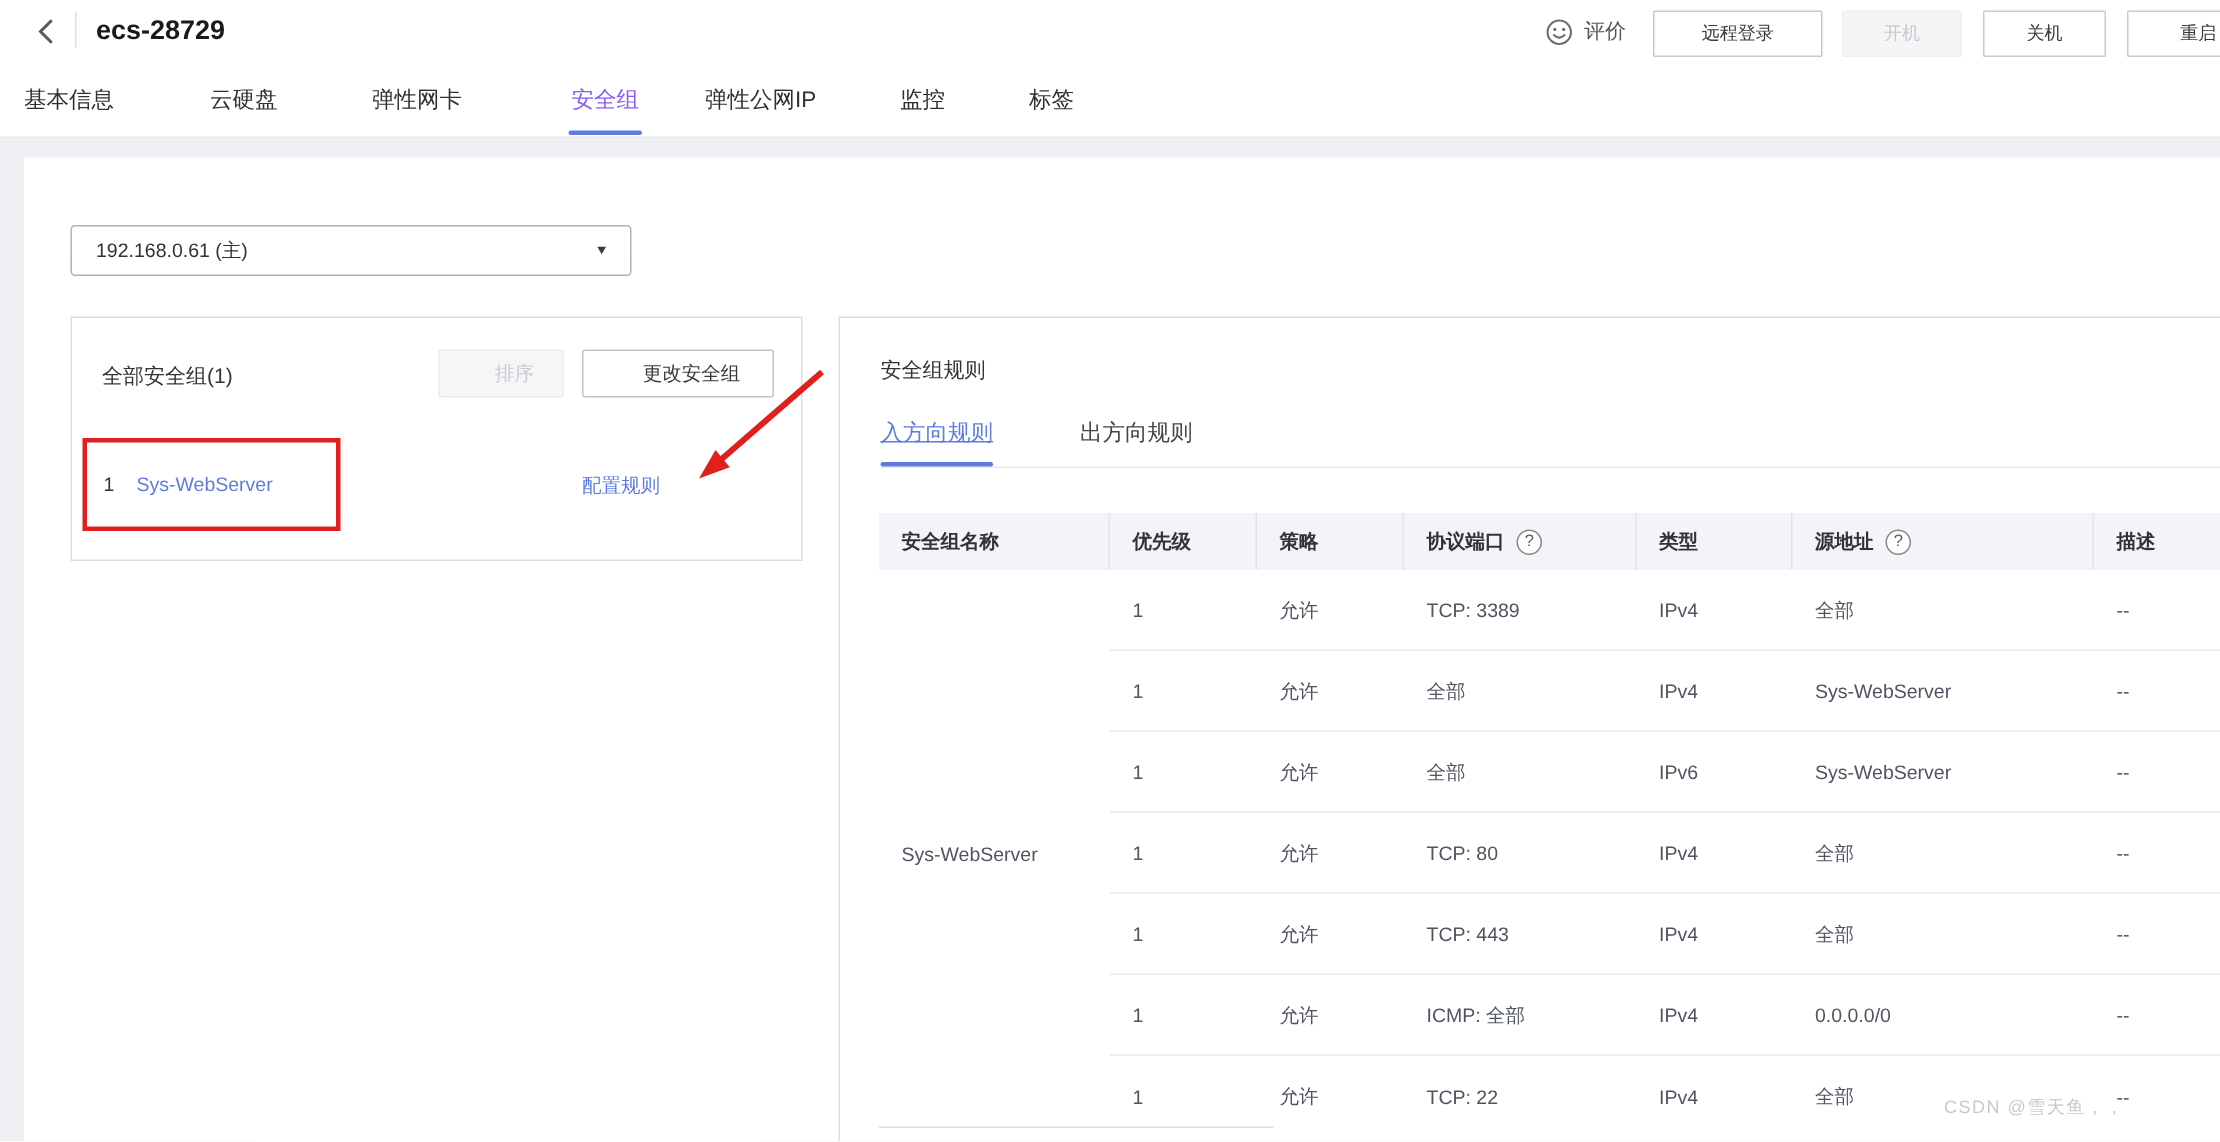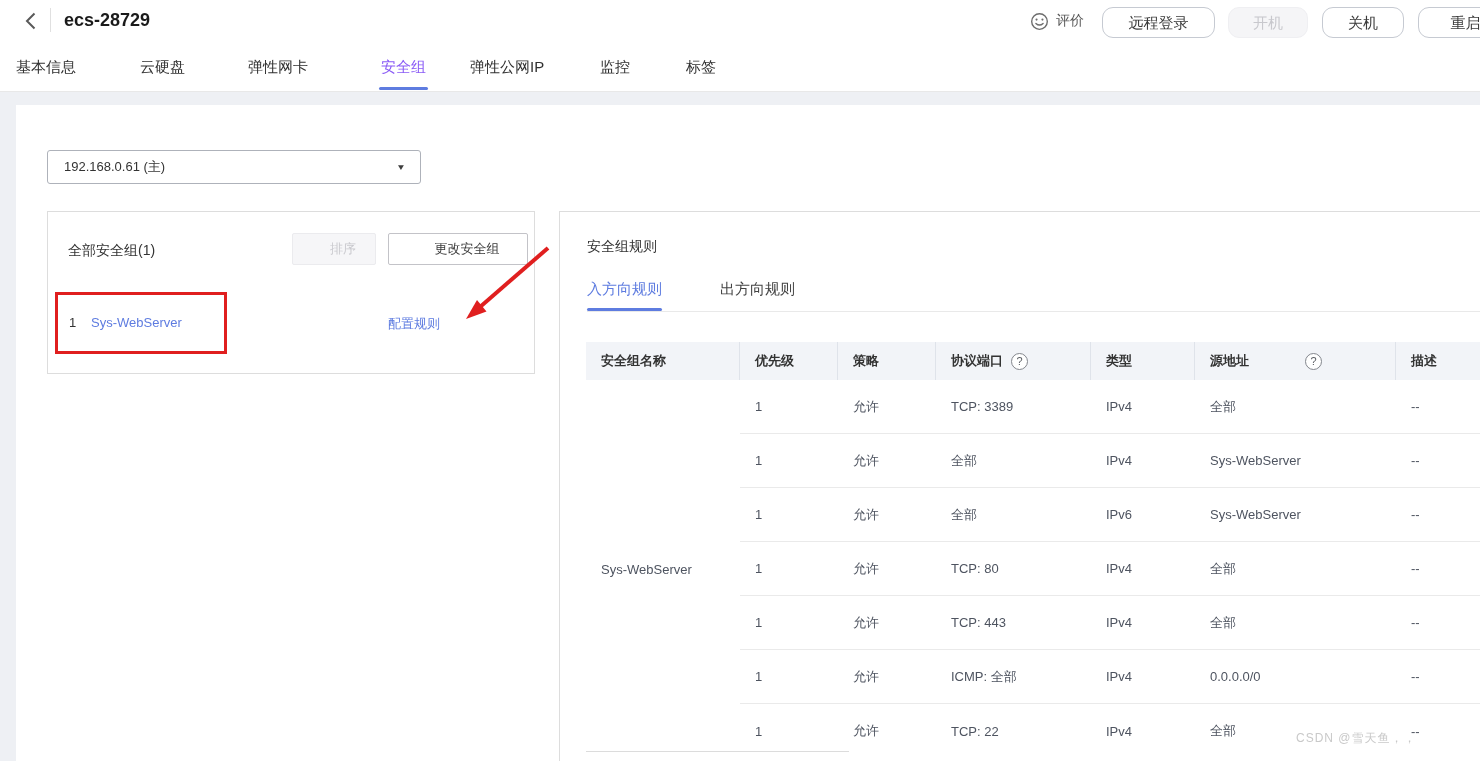--- a/index.html
+++ b/index.html
@@ -6,21 +6,21 @@
   html,body { background:#fff; }
   body { font-family:"Liberation Sans","DejaVu Sans",sans-serif; color:#333; }
   .screen { position:relative; width:1480px; height:761px; overflow:hidden; background:#eef0f4; }
 
   
   .topbar { position:absolute; left:0; top:0; width:1480px; height:92px; background:#fff; border-bottom:1px solid #e8e8e8; z-index:5; }
   .back-btn { position:absolute; left:18px; top:9px; width:24px; height:24px; display:flex; align-items:center; justify-content:center; cursor:pointer; }
   .title-divider { position:absolute; left:50px; top:8px; width:1px; height:24px; background:#e0e0e0; }
   .page-title { position:absolute; left:64px; top:8px; font-size:18px; font-weight:700; color:#1a1a1a; line-height:24px; }
   .feedback { position:absolute; left:1030px; top:10px; height:22px; display:flex; align-items:center; gap:7px; font-size:14px; color:#595959; cursor:pointer; }
-  .hbtn { position:absolute; top:7px; height:31px; background:#fff; border:1px solid #c6cad2; border-radius:11px; font-size:15px; color:#3a3a3a; text-align:center; line-height:29px; cursor:pointer; font-family:inherit; }
+  .hbtn { position:absolute; top:7px; height:31px; background:#fff; border:1px solid #c6cad2; border-radius:1px; font-size:12px; color:#3a3a3a; text-align:center; line-height:29px; cursor:pointer; font-family:inherit; }
   .hbtn.disabled { background:#f5f5f7; border-color:#efeff2; color:#c8c8cd; cursor:default; }
   .btn-remote { left:1102px; width:113px; }
   .btn-poweron { left:1228px; width:80px; }
   .btn-shutdown { left:1322px; width:82px; }
   .btn-restart { left:1418px; width:95px; }
 
   
   .tab { position:absolute; top:45px; height:46px; line-height:44px; font-size:15px; color:#303030; cursor:pointer; }
   .tab.active { color:#8b5cf6;margin-left:21px; }
   .tab.active::after { content:""; position:absolute; left:-2px; right:-2px; bottom:1px; height:3px; background:#5e7ce0; border-radius:2px; }
@@ -32,47 +32,47 @@
   .nic-caret { margin-left:auto; font-size:10px; color:#3d3d3d; transform:scaleY(.85); }
 
   .card { position:absolute; background:#fff; border:1px solid #ddd; }
   .left-card { left:31px; top:106px; width:488px; height:163px; }
   .right-card { left:543px; top:106px; width:960px; height:720px; }
 
   
   .lc-title { position:absolute; left:20px; top:30px; font-size:14px; color:#333; }
   .sbtn { position:absolute; top:21px; height:32px; border-radius:2px; font-size:13px; text-align:center; line-height:30px; cursor:pointer; font-family:inherit;padding-left:18px; }
   .btn-sort { left:244px; width:84px; background:#f6f6f8; border:1px solid #ebebee; color:#c9c9ce; cursor:default; }
-  .btn-change { left:340px; width:140px; background:#fff; border:1px solid #c3c3c8; color:#3a3a3a;text-align:center; }
+  .btn-change { left:340px; width:128px; background:#fff; border:1px solid #c3c3c8; color:#3a3a3a;text-align:center; }
   .sg-row-index { position:absolute; left:21px; top:103px; font-size:13px; color:#333; }
   .sg-row-name { position:absolute; left:43px; top:103px; font-size:13px; color:#5e7ce0; cursor:pointer; }
   .sg-config-link { position:absolute; left:340px; top:103px; font-size:13px; color:#5e7ce0; cursor:pointer; }
 
   
   .rc-title { position:absolute; left:27px; top:26px; font-size:14px; color:#333; }
   .rtab { position:absolute; top:62px; height:37px; line-height:30px; font-size:15px; cursor:pointer; }
   .rtab-line { position:absolute; left:27px; top:99px; right:0; height:1px; background:#e9e9e9; }
   .rtab.active { color:#5e7ce0; }
   .rtab.active::after { content:""; position:absolute; left:0; right:0; bottom:0; height:3px; background:#5e7ce0; border-radius:2px; z-index:2; }
-  .rtab-in { left:27px; }
+  .rtab-in { left:27px;text-decoration:underline; }
   .rtab-out { left:160px; color:#444; }
 
   
   .rules-table { position:absolute; left:26px; top:130px; width:920px; font-size:13px; color:#4e5460; }
   .thead { display:flex; height:38px; background:#f2f4f8; align-items:stretch; }
   .th { display:flex; align-items:center; padding-left:15px; color:#333; font-weight:700; border-right:1px solid #dfe3ea; }
   .th:last-child { border-right:none; }
   .tbody { display:flex; }
   .merged-cell { width:154px; display:flex; align-items:center; padding-left:15px; }
   .rows { flex:1; }
   .tr { display:flex; height:54px; align-items:center; border-bottom:1px solid #eaeaea; }
   .tr:last-child { border-bottom:none; }
   .td { padding-left:15px; }
   .c-name { width:154px; } .c-pri { width:98px; } .c-str { width:98px; }
-  .c-proto { width:155px; } .c-type { width:104px; } .c-src { width:201px;gap:48px; } .c-desc { flex:1; }
+  .c-proto { width:155px; } .c-type { width:104px; } .c-src { width:201px; } .c-desc { flex:1; }
   .tr .c-pri { width:98px; } .tr .c-str { width:98px; } .tr .c-proto { width:155px; }
   .tr .c-type { width:104px; } .tr .c-src { width:201px; }
   .q-icon { width:17px; height:17px; border:1px solid #83868d; border-radius:50%; display:inline-flex; align-items:center; justify-content:center; font-size:11px; font-weight:400; color:#5a5d63; margin-left:8px; flex:0 0 auto; cursor:pointer; background:#fff; }
   .merged-bottom-line { position:absolute; left:26px; top:539px; width:263px; height:1px; background:#dcdcdc; }
 
   
   .red-box { position:absolute; left:39px; top:187px; width:172px; height:62px; border:3px solid #e01f1f; z-index:8; pointer-events:none; }
   .red-arrow { position:absolute; left:434px; top:125px; z-index:8; pointer-events:none; }
 
   

